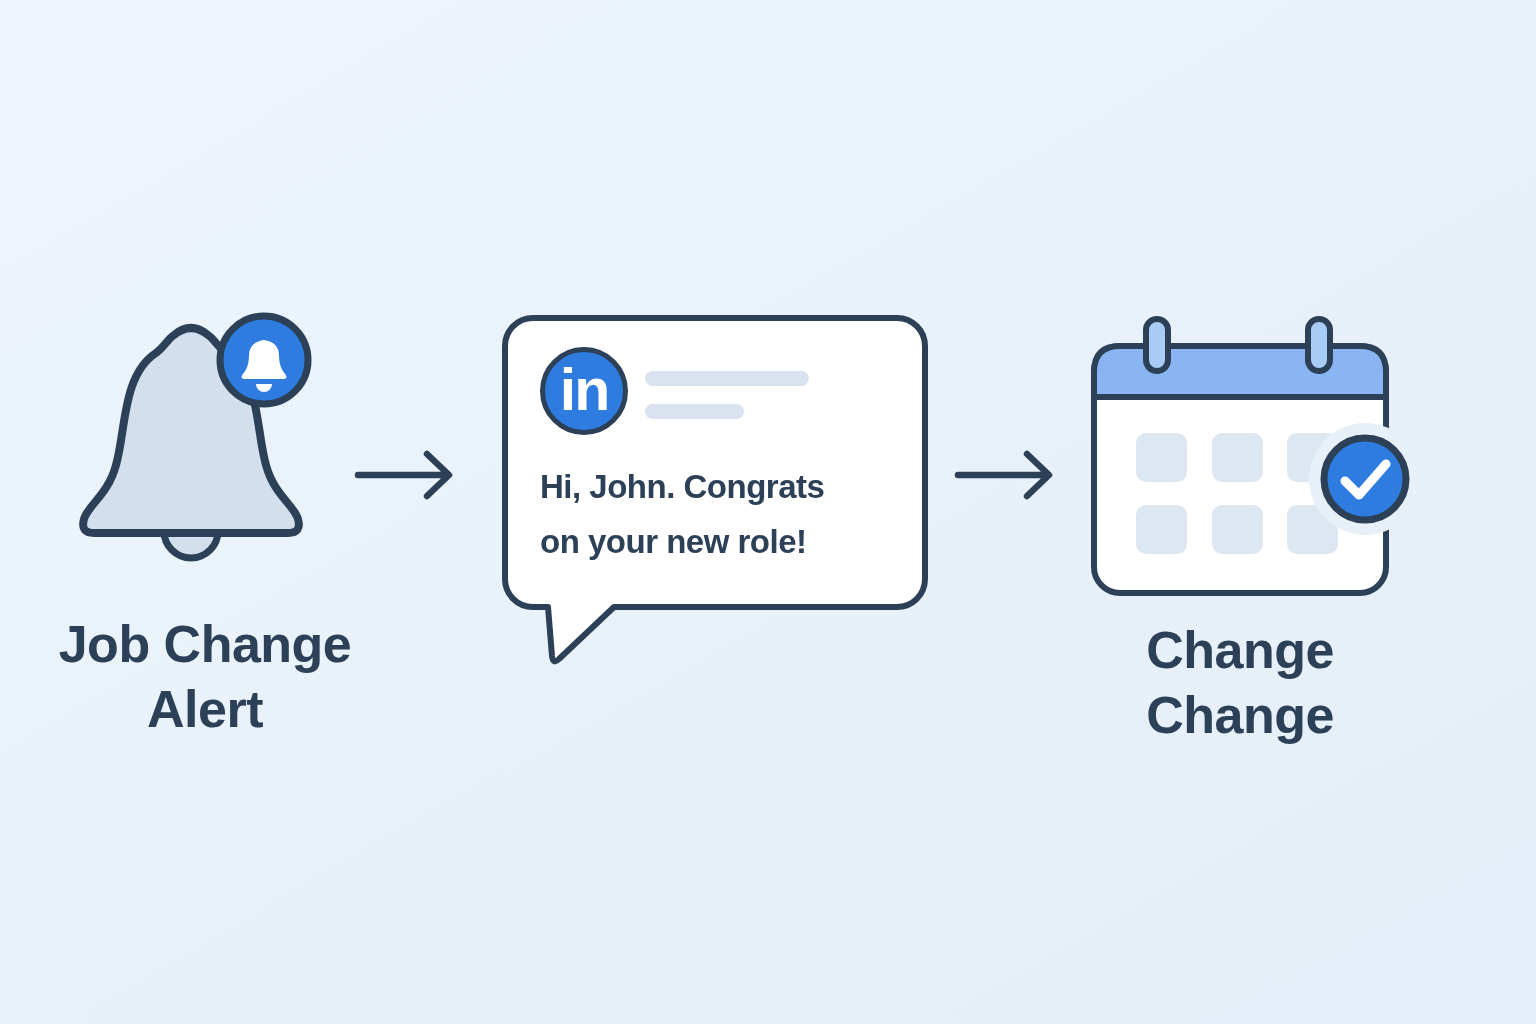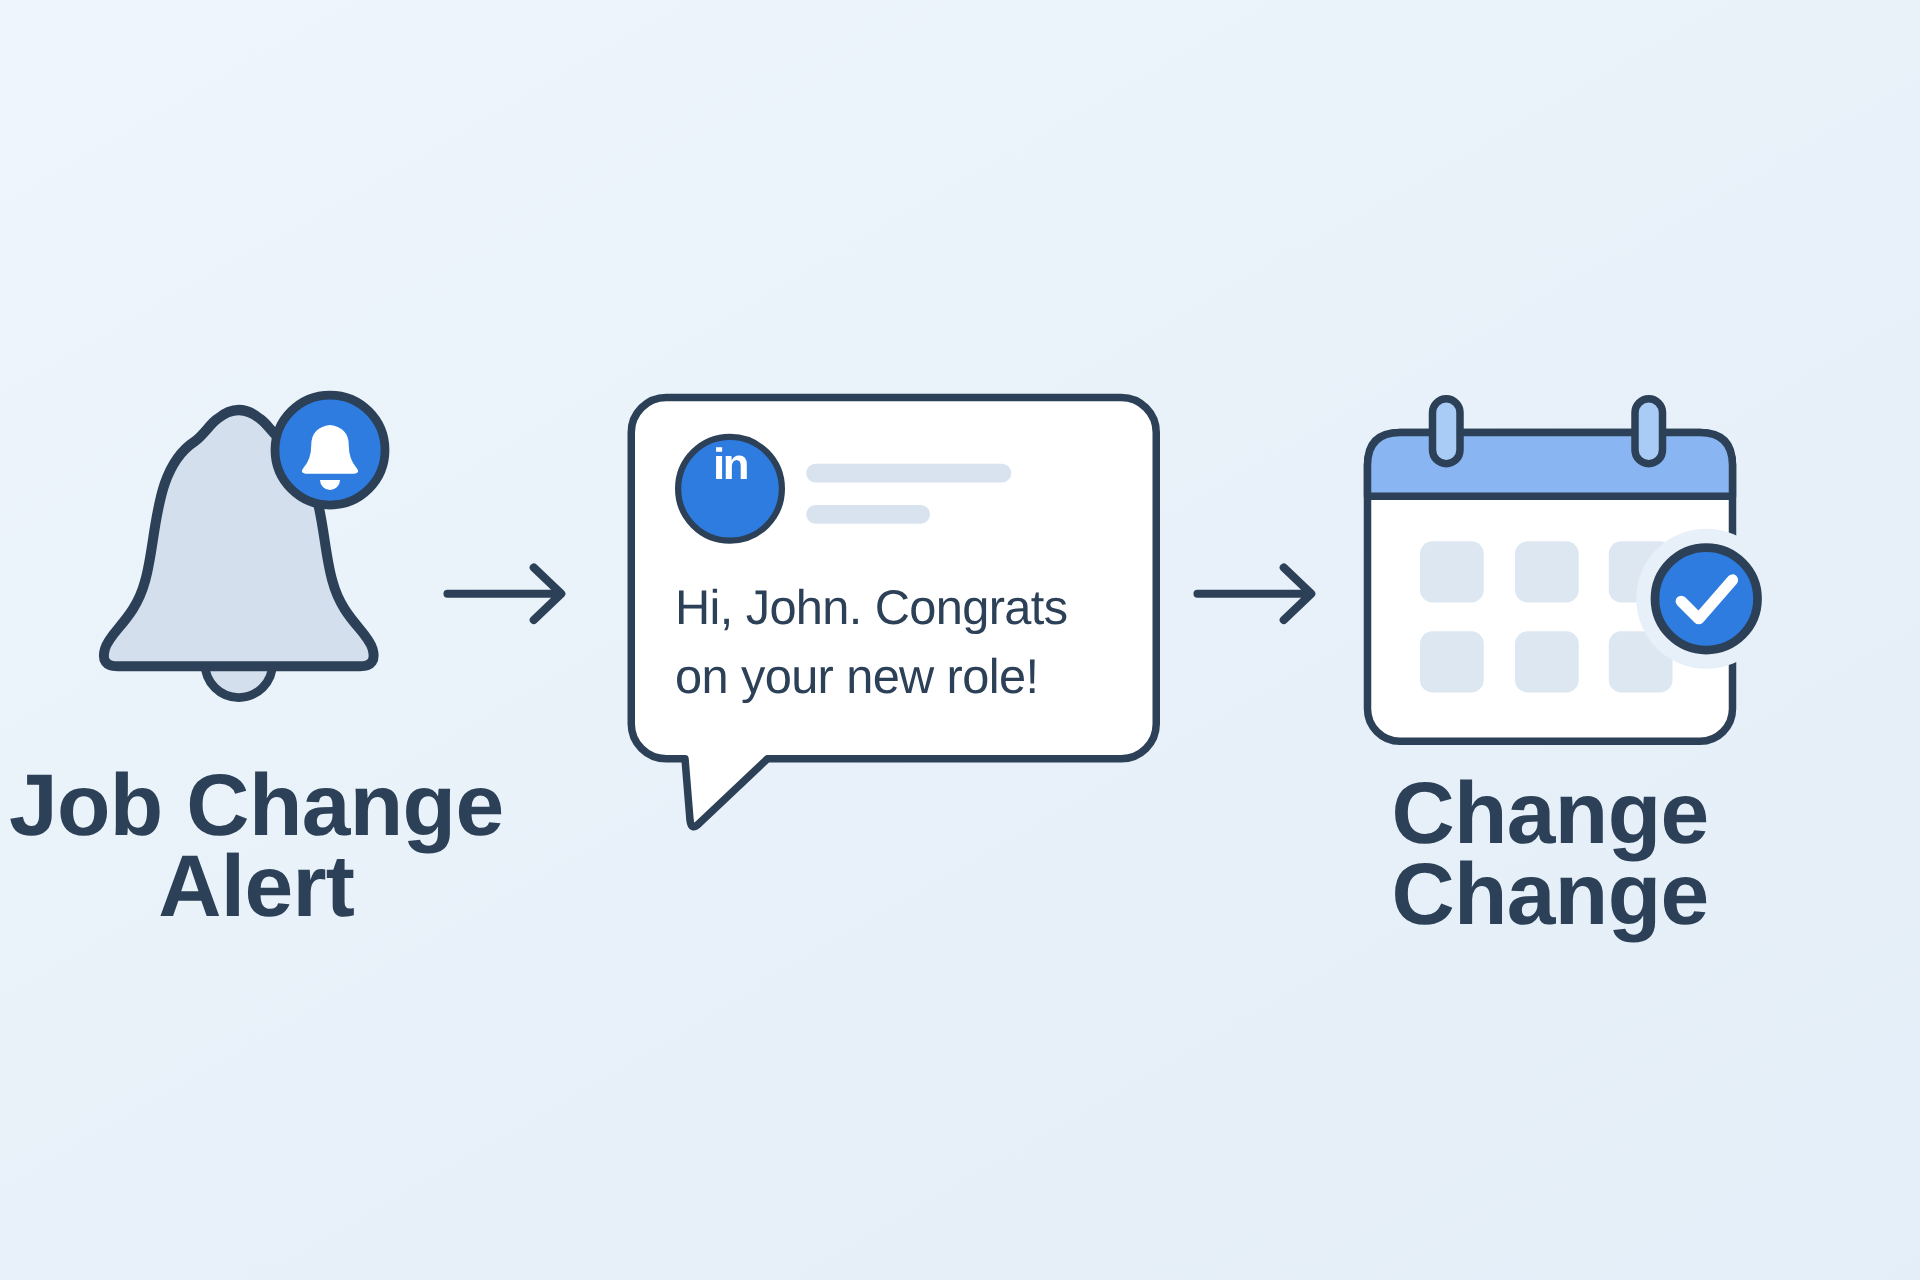--- a/index.html
+++ b/index.html
@@ -27,49 +27,49 @@
 
   
   .bell-svg{position:absolute;left:78px;top:300px;width:260px;height:280px;}
   .bell-body{fill:var(--bell-fill);stroke-width:8;}
   .bell-clapper{fill:var(--bell-fill);stroke-width:7;}
   .badge-circle{fill:var(--blue);stroke-width:7;}
   .badge-bell{fill:#ffffff;stroke:none;}
 
   .step-label{
     position:absolute;width:400px;text-align:center;
-    color:var(--ink);font-weight:bold;font-size:70px;line-height:65px;
+    color:var(--ink);font-weight:bold;font-size:52px;line-height:65px;
     letter-spacing:-0.5px;
   }
   .label-1{left:5px;top:612px;}
   .label-3{left:1040px;top:618px;}
 
   
   .arrow-svg{position:absolute;width:96px;height:46px;}
   .arrow-1{left:356px;top:452px;}
   .arrow-2{left:956px;top:452px;}
   .arrow-path{fill:none;stroke-width:6.5;}
 
   
   .bubble-wrap{position:absolute;left:502px;top:315px;width:426px;height:350px;}
   .bubble-svg{position:absolute;left:0;top:0;width:426px;height:350px;}
   .bubble-path{fill:var(--card);stroke-width:6;}
   .li-icon{
     position:absolute;left:38px;top:32px;width:88px;height:88px;
     background:var(--blue);border:5px solid var(--ink);border-radius:50%;
-    display:flex;align-items:flex-start;justify-content:center;
-    color:#fff;font-weight:bold;font-size:35px;letter-spacing:-2px;
+    display:flex;align-items:flex-end;justify-content:center;
+    color:#fff;font-weight:bold;font-size:59px;letter-spacing:-2px;
     padding-bottom:6px;
   }
   .ph-bar{position:absolute;height:15px;border-radius:8px;background:var(--bar-fill);}
   .ph-bar-1{left:143px;top:56px;width:164px;}
   .ph-bar-2{left:143px;top:89px;width:99px;}
   .bubble-message{
     position:absolute;left:38px;top:144px;width:360px;
-    color:var(--ink);font-weight:normal;font-size:39px;line-height:55px;
+    color:var(--ink);font-weight:bold;font-size:33px;line-height:55px;
     letter-spacing:-0.5px;
   }
 
   
   .cal-svg{position:absolute;left:1088px;top:314px;width:304px;height:290px;}
   .cal-body{fill:var(--card);stroke-width:6;}
   .cal-header{fill:var(--cal-header);stroke-width:6;}
   .cal-ring{fill:var(--ring-fill);stroke-width:6;}
   .cal-square{fill:var(--square-fill);stroke:none;}
   .check-circle{fill:var(--blue);stroke-width:7;}

